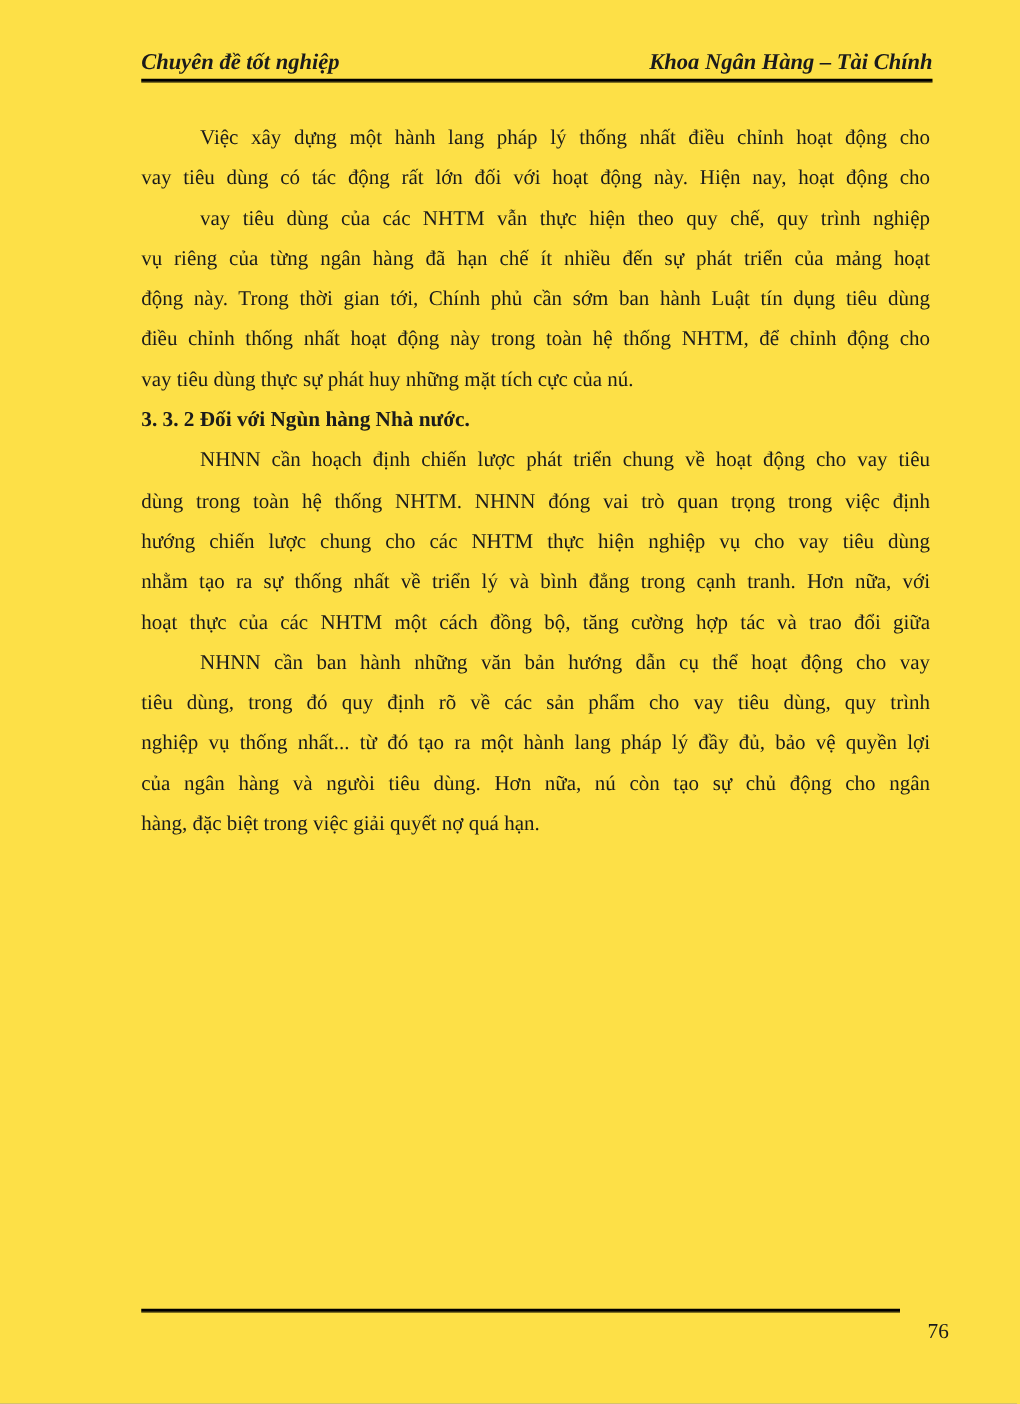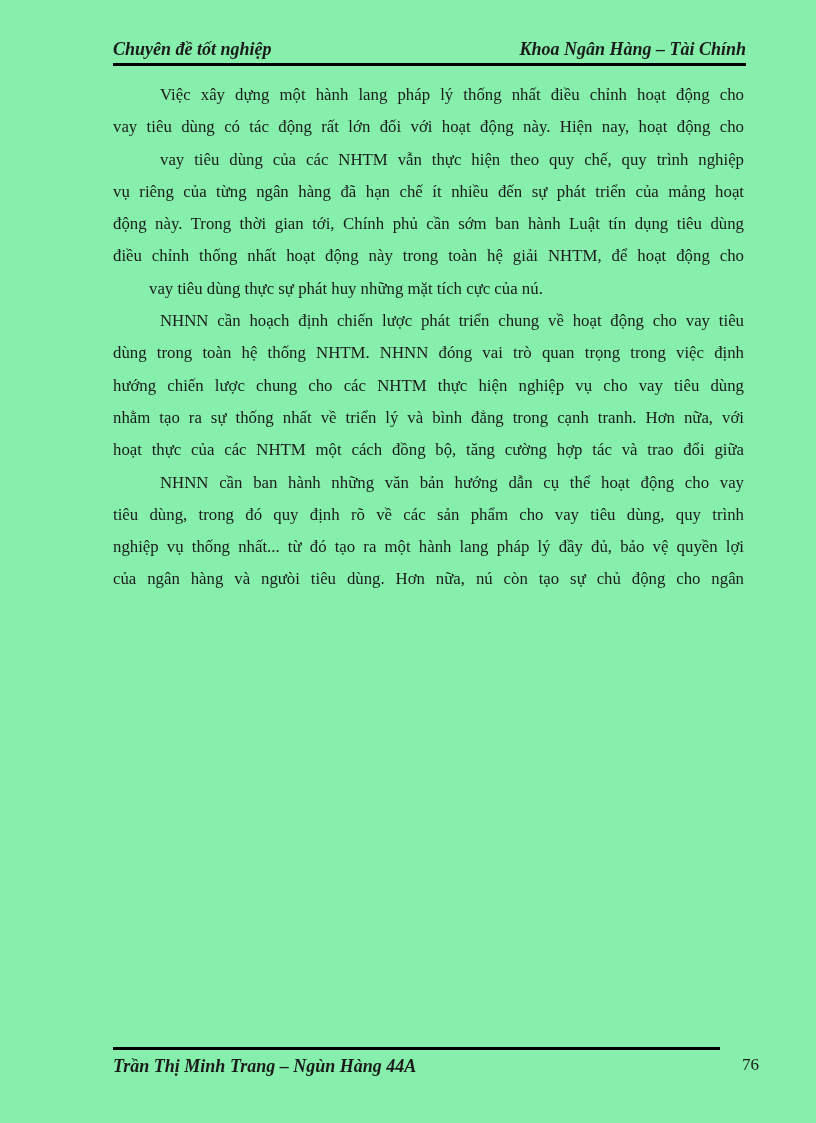--- a/index.html
+++ b/index.html
@@ -2,21 +2,21 @@
 <html lang="vi"><head>
 <meta charset="utf-8">
 <style>
   * { margin: 0; padding: 0; box-sizing: border-box; }
   html, body { background: #9a9a9a; }
   .page {
     position: relative;
     width: 816px;
     height: 1123px;
     margin: 0 auto;
-    background: #86efac;
+    background: #fde047;
     font-family: "Liberation Serif", "DejaVu Serif", serif;
     color: #1b1b1b;
     overflow: hidden;
   }
   
   .page-header {
     position: absolute;
     top: 38px;
     left: 113px;
     width: 633px;
@@ -32,31 +32,31 @@
   }
   .double-rule {
     height: 3px;
     border-top: 2.5px solid #000;
     border-bottom: 1px solid #000;
   }
   .header-rule { margin-top: 3px; }
   
   .doc-body {
     position: absolute;
-    top: 79px;
+    top: 94px;
     left: 113px;
     width: 631px;
     font-size: 16.8px;
     line-height: 32.3px;
   }
   .line {
     text-align: justify;
     text-align-last: justify;
   }
-  .line.last-left { text-align-last: left; margin-left: 36px; }
+  .line.last-left { text-align-last: left; }
   .line.first-indent { padding-left: 47px; }
   .heading {
     font-weight: bold;
     font-size: 17px;
   }
   
   .page-footer {
     position: absolute;
     top: 1047px;
     left: 113px;
@@ -89,32 +89,33 @@
     </div>
     <div class="double-rule header-rule"></div>
   </header>
 
   <main class="doc-body" id="doc-body">
       <div class="line first-indent">Việc xây dựng một hành lang pháp lý thống nhất điều chỉnh hoạt động cho</div>
       <div class="line">vay tiêu dùng có tác động rất lớn đối với hoạt động này. Hiện nay, hoạt động cho</div>
       <div class="line first-indent">vay tiêu dùng của các NHTM vẫn thực hiện theo quy chế, quy trình nghiệp</div>
       <div class="line">vụ riêng của từng ngân hàng đã hạn chế ít nhiều đến sự phát triển của mảng hoạt</div>
       <div class="line">động này. Trong thời gian tới, Chính phủ cần sớm ban hành Luật tín dụng tiêu dùng</div>
-      <div class="line">điều chỉnh thống nhất hoạt động này trong toàn hệ giải NHTM, để hoạt động cho</div>
+      <div class="line">điều chỉnh thống nhất hoạt động này trong toàn hệ thống NHTM, để chỉnh động cho</div>
       <div class="line last-left">vay tiêu dùng thực sự phát huy những mặt tích cực của nú.</div>
+      <div class="heading">3. 3. 2 Đối với Ngùn hàng Nhà nước.</div>
       <div class="line first-indent">NHNN cần hoạch định chiến lược phát triển chung về hoạt động cho vay tiêu</div>
       <div class="line">dùng trong toàn hệ thống NHTM. NHNN đóng vai trò quan trọng trong việc định</div>
       <div class="line">hướng chiến lược chung cho các NHTM thực hiện nghiệp vụ cho vay tiêu dùng</div>
       <div class="line">nhằm tạo ra sự thống nhất về triển lý và bình đẳng trong cạnh tranh. Hơn nữa, với</div>
       <div class="line">hoạt thực của các NHTM một cách đồng bộ, tăng cường hợp tác và trao đổi giữa</div>
       <div class="line first-indent">NHNN cần ban hành những văn bản hướng dẫn cụ thể hoạt động cho vay</div>
       <div class="line">tiêu dùng, trong đó quy định rõ về các sản phẩm cho vay tiêu dùng, quy trình</div>
       <div class="line">nghiệp vụ thống nhất... từ đó tạo ra một hành lang pháp lý đầy đủ, bảo vệ quyền lợi</div>
       <div class="line">của ngân hàng và ngưòi tiêu dùng. Hơn nữa, nú còn tạo sự chủ động cho ngân</div>
+      <div class="line last-left">hàng, đặc biệt trong việc giải quyết nợ quá hạn.</div>
     </main>
 
   <footer class="page-footer">
     <div class="double-rule footer-rule"></div>
-    <div class="footer-author">Trần Thị Minh Trang – Ngùn Hàng 44A</div>
     <div class="page-number">76</div>
   </footer>
 
 </div>
 
 </body></html>

